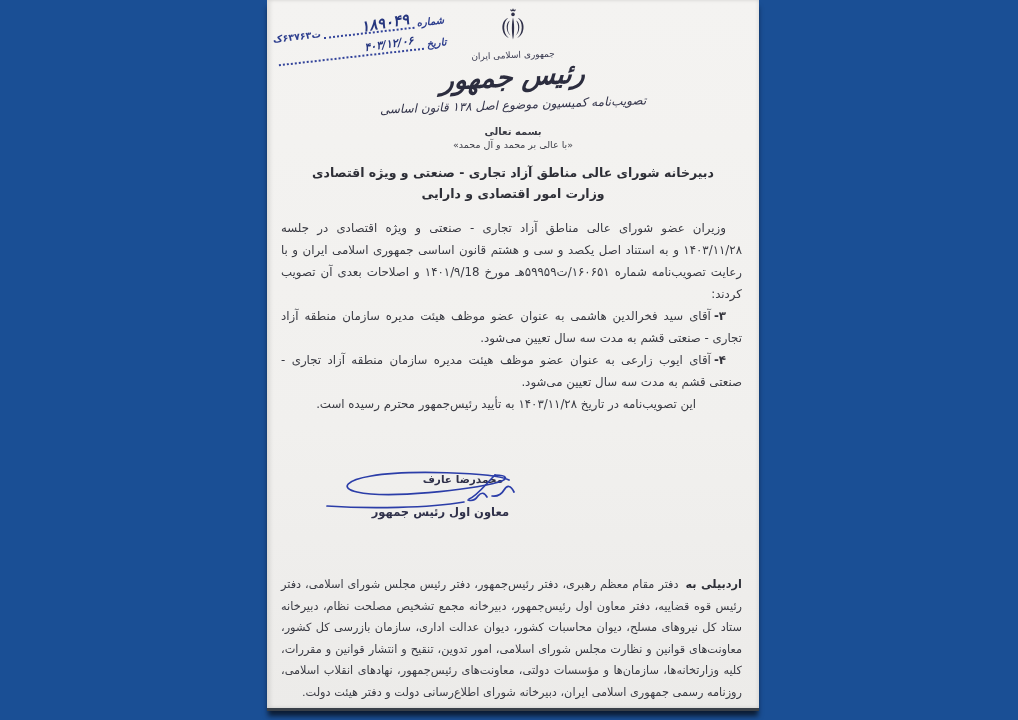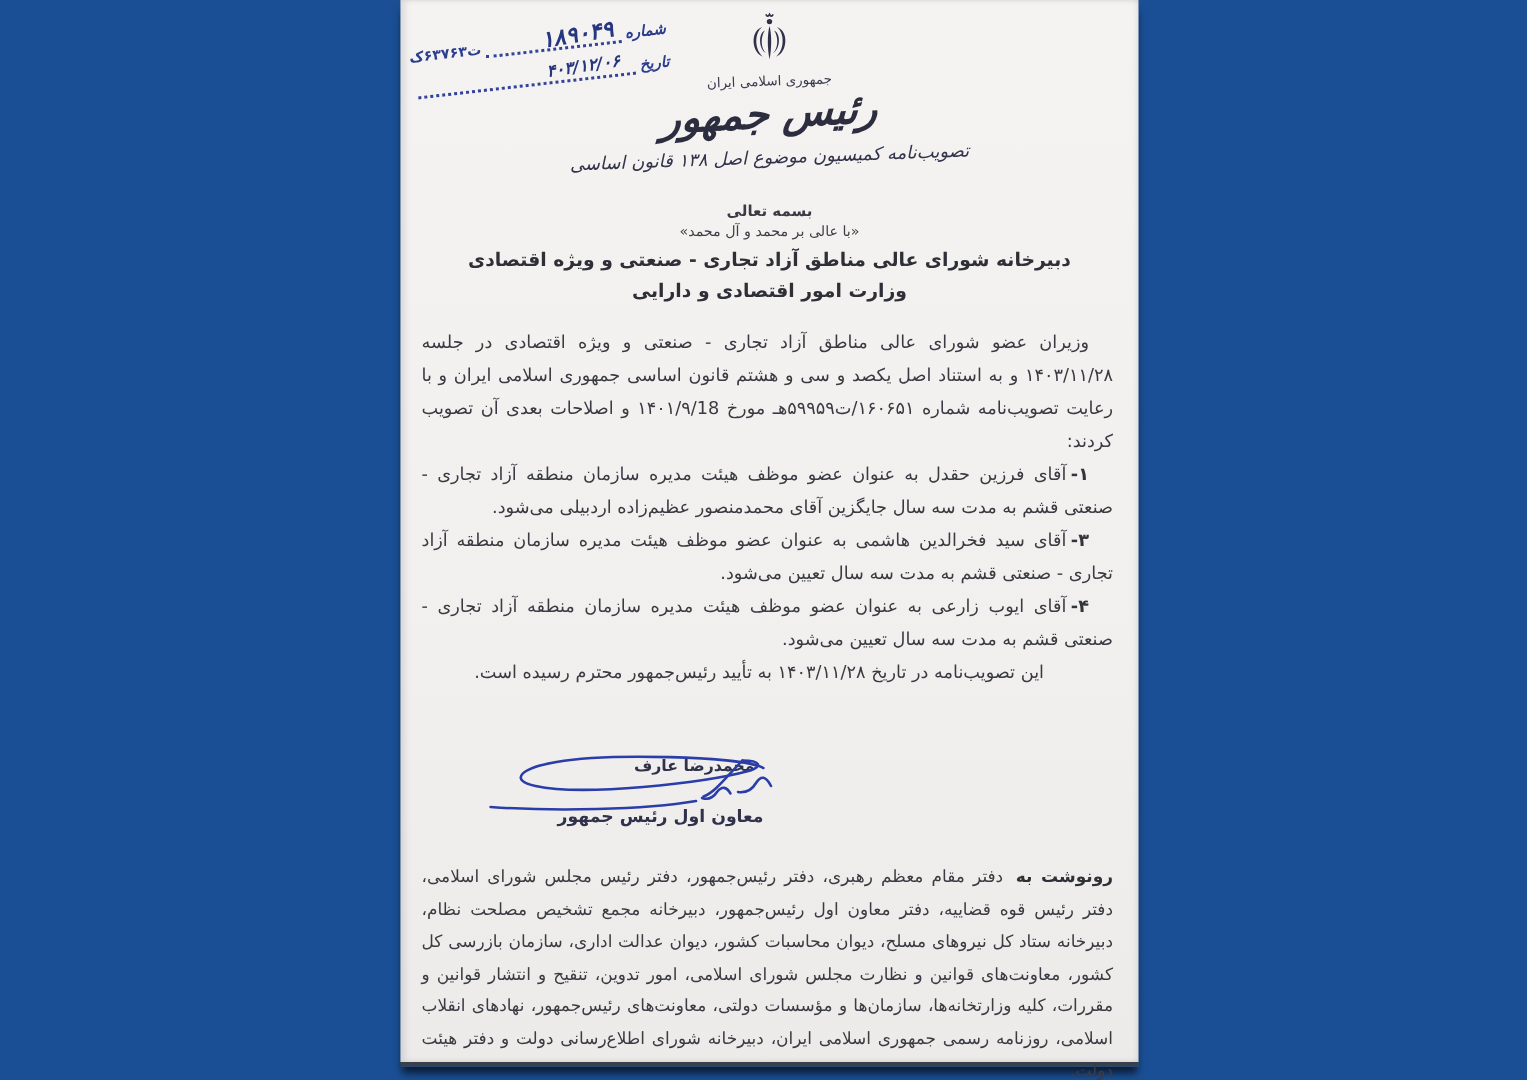--- a/index.html
+++ b/index.html
@@ -34,38 +34,38 @@
   .stamp-suffix{font-size:9.5px;font-weight:bold;white-space:nowrap;}
   
   .header{position:absolute;top:6px;left:0;right:0;text-align:center;color:#31324a;}
   .emblem{display:inline-block;}
   .country{font-size:9px;transform:rotate(-2deg);margin-top:-2px;color:#3a3b50;}
   .office{
     font-size:27px;font-weight:bold;font-style:italic;letter-spacing:-1px;
     transform:rotate(-3deg) skewX(-6deg);margin-top:1px;color:#2c2d3f;
   }
   .doctype{font-size:12px;font-style:italic;transform:rotate(-2deg);margin-top:6px;color:#33344a;}
-  .bismillah{font-size:10px;font-weight:bold;margin-top:24px;color:#3a3b44;}
+  .bismillah{font-size:10px;font-weight:bold;margin-top:14px;color:#3a3b44;}
   .salawat{font-size:9.5px;margin-top:2px;color:#3e3f48;}
   
   .ministry{
     position:absolute;top:162px;left:0;right:0;text-align:center;
     font-weight:bold;font-size:12.5px;line-height:21px;color:#2e2f37;direction:rtl;
   }
   
   .body{
     position:absolute;top:217px;right:17px;left:14px;direction:rtl;
     font-size:11.8px;color:#393a42;
   }
   .para{margin:0;text-align:justify;text-align-last:right;line-height:22px;}
   .indent{text-indent:16px;}
   .item .num{font-weight:bold;margin-left:3px;color:#33343c;}
   .closing{margin:0;line-height:22px;padding-right:46px;text-align:right;}
   
-  .sig{position:absolute;top:502px;left:42px;width:220px;height:62px;color:#30314a;}
+  .sig{position:absolute;top:470px;left:42px;width:220px;height:62px;color:#30314a;}
   .sig-name{position:absolute;top:3px;right:26px;font-size:10.5px;font-weight:bold;z-index:1;}
   .sig-title{position:absolute;top:35px;right:20px;font-size:11.5px;font-weight:bold;z-index:1;text-align:center;}
   .sig-svg{position:absolute;top:-6px;left:0;z-index:2;}
   
   .cc{
     position:absolute;top:574px;right:17px;left:14px;direction:rtl;
     font-size:11.3px;color:#3a3b43;
   }
   .cc p{margin:0;text-align:justify;text-align-last:right;line-height:21.5px;}
   .cc .lead{font-weight:bold;margin-left:3px;color:#2f3038;}
@@ -113,23 +113,20 @@
   </div>
 
   <div class="ministry">
     <div>دبیرخانه شورای عالی مناطق آزاد تجاری - صنعتی و ویژه اقتصادی</div>
     <div>وزارت امور اقتصادی و دارایی</div>
   </div>
 
   <div class="body">
     <p class="para indent">وزیران عضو شورای عالی مناطق آزاد تجاری - صنعتی و ویژه اقتصادی در جلسه ۱۴۰۳/۱۱/۲۸ و به استناد اصل یکصد و سی و هشتم قانون اساسی جمهوری اسلامی ایران و با رعایت تصویب‌نامه شماره ۱۶۰۶۵۱/ت۵۹۹۵۹هـ مورخ ۱۴۰۱/۹/18 و اصلاحات بعدی آن تصویب کردند:</p>
     <p class="para indent item">
-      <span class="num">۱-</span><span>آقای فرزین حقدل به عنوان عضو موظف هیئت مدیره سازمان منطقه آزاد تجاری - صنعتی قشم به مدت سه سال جایگزین آقای محمدمنصور عظیم‌زاده اردبیلی می‌شود.</span>
-    </p>
-    <p class="para indent item">
       <span class="num">۳-</span><span>آقای سید فخرالدین هاشمی به عنوان عضو موظف هیئت مدیره سازمان منطقه آزاد تجاری - صنعتی قشم به مدت سه سال تعیین می‌شود.</span>
     </p>
     <p class="para indent item">
       <span class="num">۴-</span><span>آقای ایوب زارعی به عنوان عضو موظف هیئت مدیره سازمان منطقه آزاد تجاری - صنعتی قشم به مدت سه سال تعیین می‌شود.</span>
     </p>
     <p class="closing">این تصویب‌نامه در تاریخ ۱۴۰۳/۱۱/۲۸ به تأیید رئیس‌جمهور محترم رسیده است.</p>
   </div>
 
   <div class="sig">
     <div class="sig-name">محمدرضا عارف</div>
@@ -142,19 +139,19 @@
           <path d="M205 28 q-5 -10 -10 -2 q-4 7 -12 6"></path>
           <path d="M178 33 q-4 -7 -9 -1 q-4 6 -10 4"></path>
           <path d="M155 38 C120 44 60 45 18 42"></path>
         </g>
       </svg>
     </span>
   </div>
 
   <div class="cc">
     <p>
-      <span class="lead">رونوشت به</span>
+      <span class="lead">اردبیلی به</span>
       <span>دفتر مقام معظم رهبری، دفتر رئیس‌جمهور، دفتر رئیس مجلس شورای اسلامی، دفتر رئیس قوه قضاییه، دفتر معاون اول رئیس‌جمهور، دبیرخانه مجمع تشخیص مصلحت نظام، دبیرخانه ستاد کل نیروهای مسلح، دیوان محاسبات کشور، دیوان عدالت اداری، سازمان بازرسی کل کشور، معاونت‌های قوانین و نظارت مجلس شورای اسلامی، امور تدوین، تنقیح و انتشار قوانین و مقررات، کلیه وزارتخانه‌ها، سازمان‌ها و مؤسسات دولتی، معاونت‌های رئیس‌جمهور، نهادهای انقلاب اسلامی، روزنامه رسمی جمهوری اسلامی ایران، دبیرخانه شورای اطلاع‌رسانی دولت و دفتر هیئت دولت.</span>
     </p>
 
   </div>
 
 </div>
 
 </body></html>

